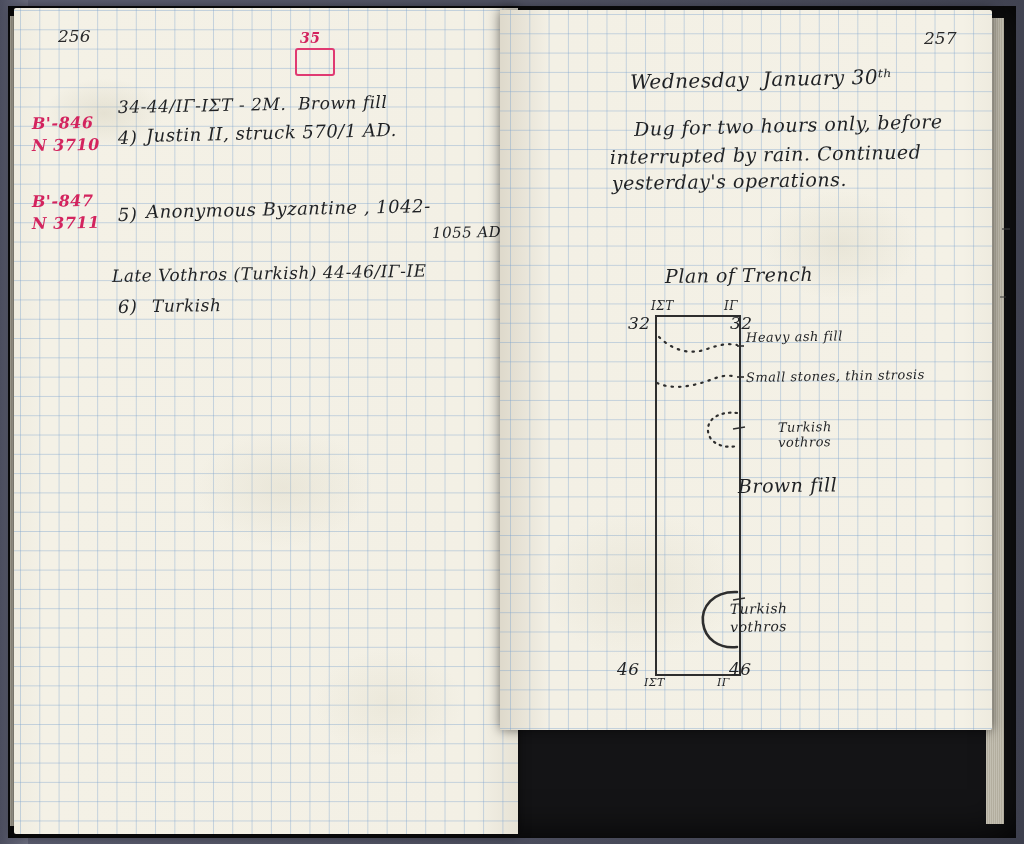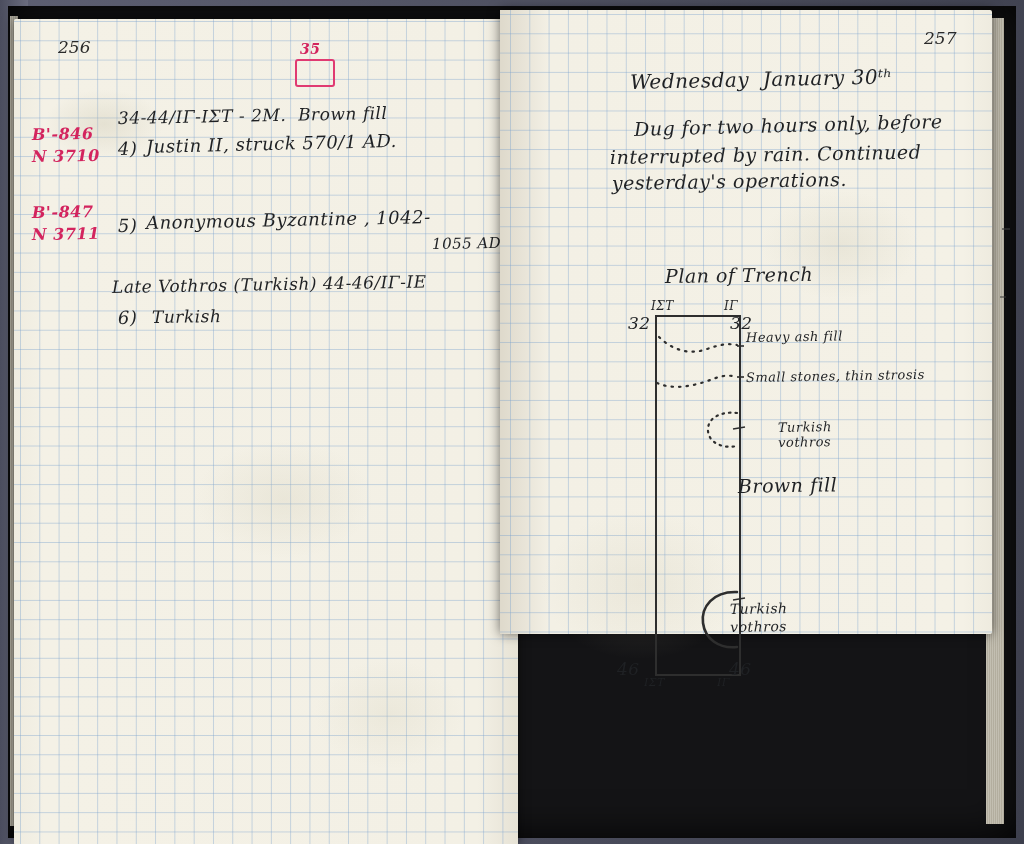--- a/index.html
+++ b/index.html
@@ -53,32 +53,32 @@
   }
 
   
   .page {
     position: absolute;
     background: #f2efe4;
     box-shadow: 0 0 12px rgba(0,0,0,0.55);
   }
   .page-left {
     left: 14px;
-    top: 19px;
+    top: 8px;
     width: 504px;
     height: 826px;
     border-radius: 2px 0 0 2px;
     background:
       linear-gradient(90deg, #efece0 0%, #f4f1e6 6%, #f3f0e5 92%, #e6e2d5 100%);
   }
   .page-right {
     left: 500px;
     top: 10px;
     width: 492px;
-    height: 624px;
+    height: 720px;
     border-radius: 0 2px 2px 0;
     background:
       linear-gradient(270deg, #eeebdf 0%, #f4f1e6 6%, #f3f0e5 90%, #ded9cb 100%);
   }
 
   
   .edge-stack {
     position: absolute;
     left: 986px;
     top: 18px;

